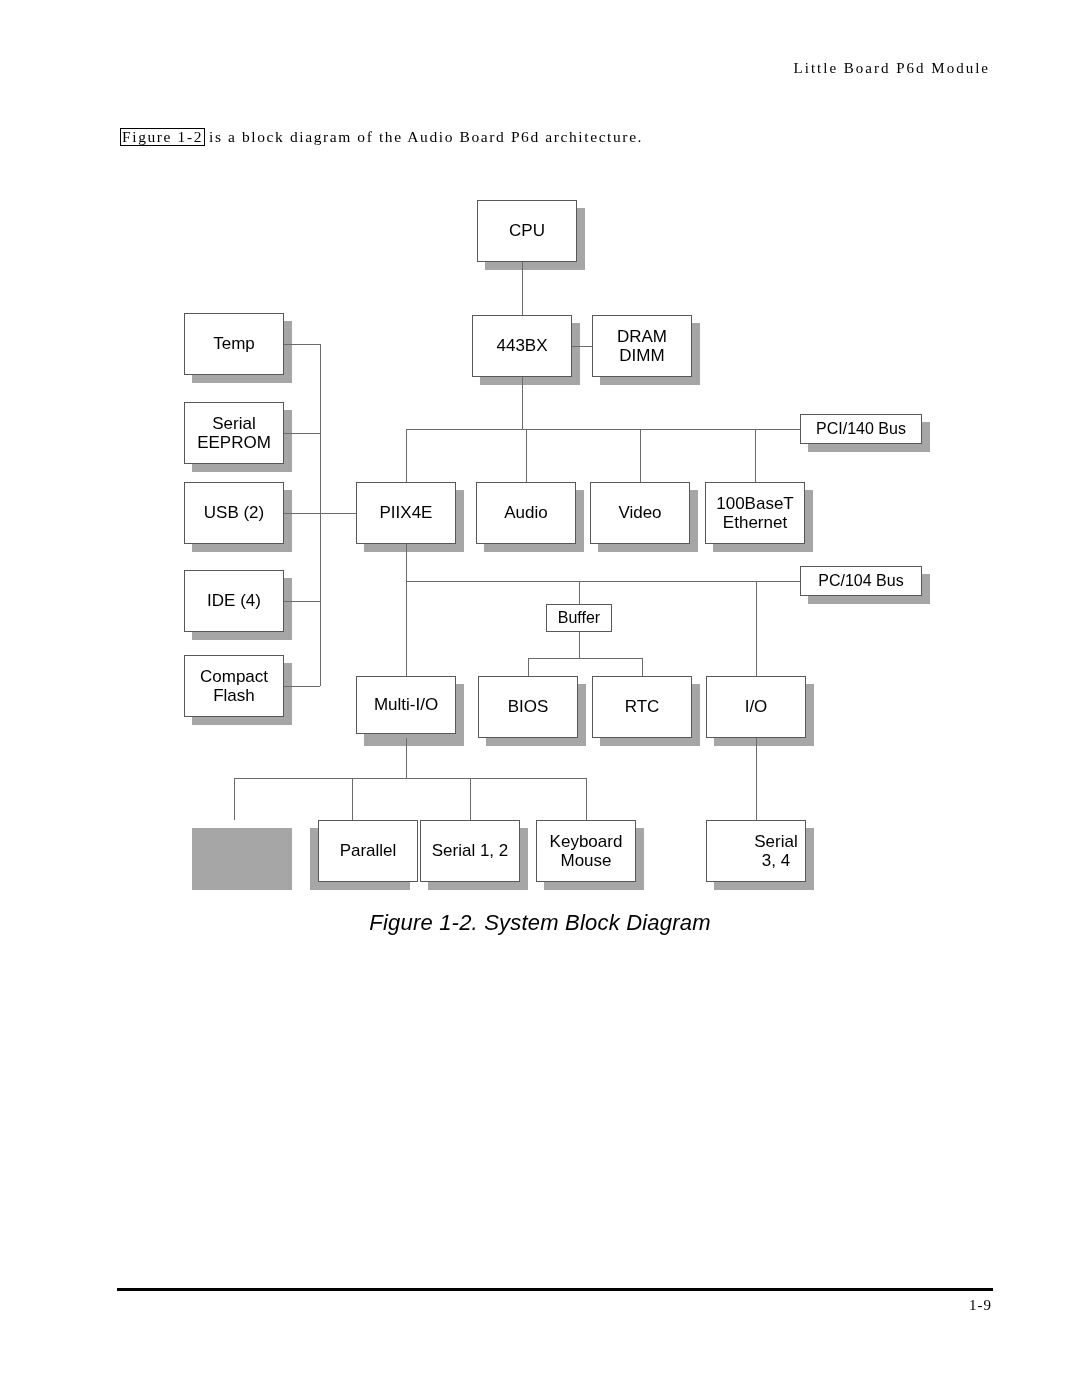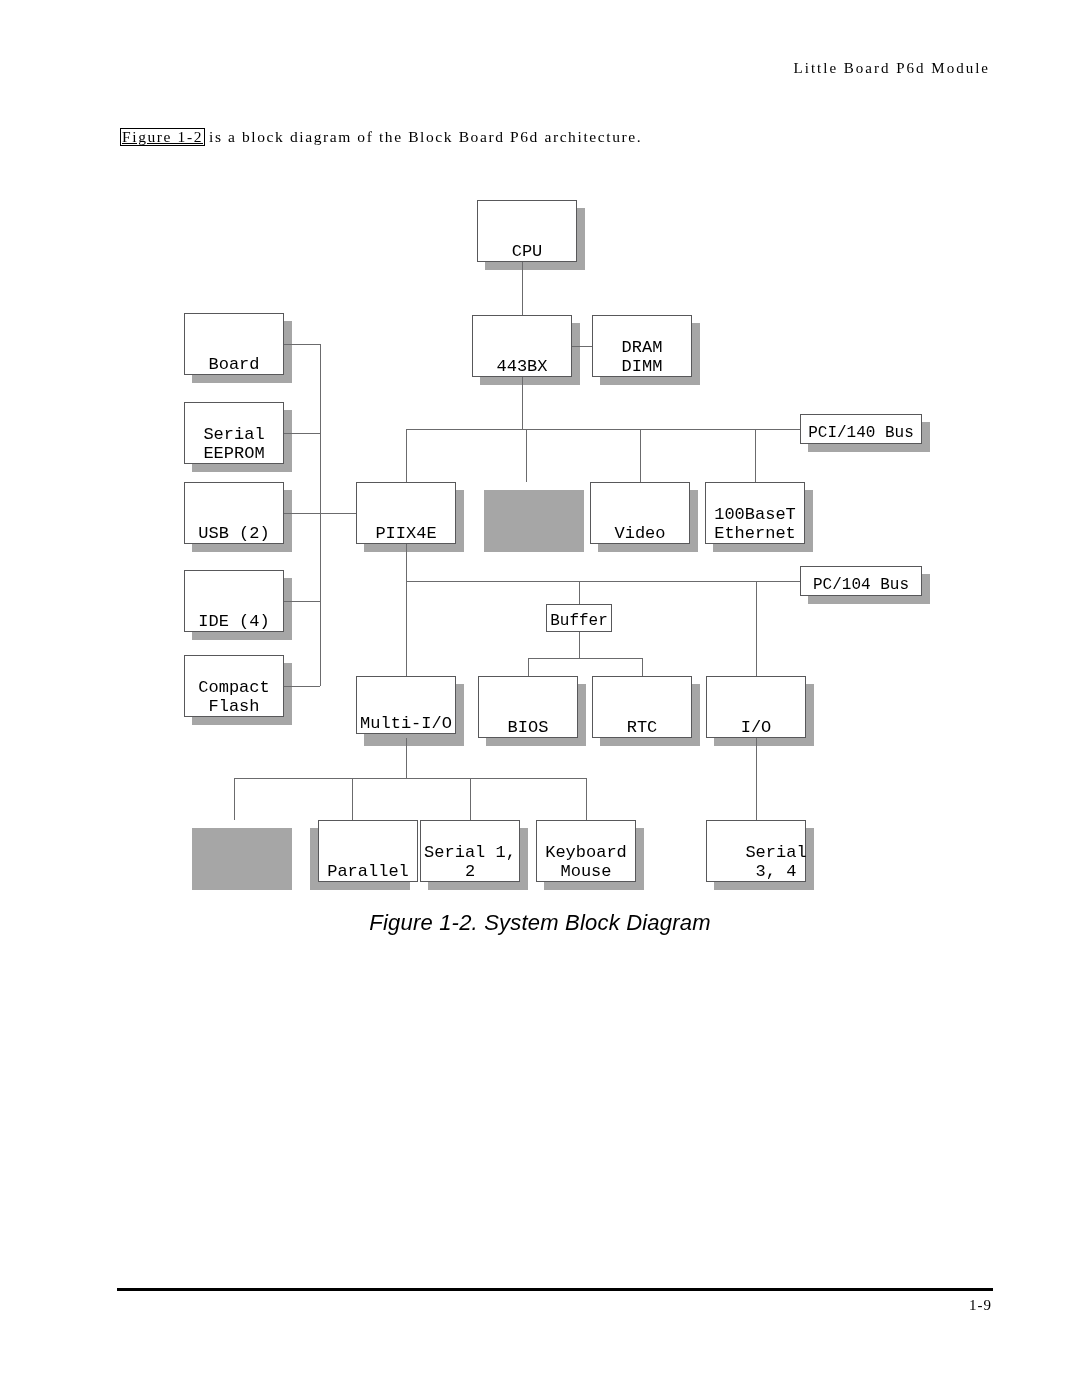--- a/index.html
+++ b/index.html
@@ -39,21 +39,20 @@
     display: flex;
     align-items: baseline;
   }
   .xref-field {
     border: 1px solid #000;
     padding: 0px 1px 0px 1px;
     line-height: 1.05;
     display: inline-block;
   }
   .xref-field .xref-text {
-    text-decoration: underline;
     letter-spacing: 1.6px;
   }
   .intro-rest {
     margin-left: 4px;
   }
 
   .footer-rule {
     position: absolute;
     left: 117px;
     right: 87px;
@@ -78,24 +77,24 @@
     width: 1080px;
     height: 980px;
   }
 
   .node {
     position: absolute;
     box-sizing: border-box;
     background: #ffffff;
     border: 1px solid #58585a;
     display: flex;
-    align-items: flex-end;
+    align-items: center;
     justify-content: center;
     text-align: center;
-    font-family: Liberation Mono, monospace;
+    font-family: Liberation Sans, sans-serif;
     font-size: 17px;
     color: #000;
     line-height: 1.12;
     z-index: 3;
   }
   .node .lbl { display: block; white-space: pre-line; }
 
   .shadow {
     position: absolute;
     background: #a6a6a6;
@@ -131,21 +130,21 @@
     letter-spacing: 0.2px;
   }
 </style>
 </head>
 <body>
 
 <div class="page-header">Little Board P6d Module</div>
 
 <div class="intro-line">
   <span class="xref-field"><span class="xref-text">Figure 1-2</span></span>
-  <span class="intro-rest">is a block diagram of the Block Board P6d architecture.</span>
+  <span class="intro-rest">is a block diagram of the Audio Board P6d architecture.</span>
 </div>
 
 <div id="diagram">
 
   <div class="wire v" style="left:522px; top:262px; height:53px;"></div>
 
   <div class="wire h" style="left:572px; top:346px; width:20px;"></div>
 
   <div class="wire v" style="left:522px; top:377px; height:52px;"></div>
 
@@ -214,39 +213,42 @@
     <span class="lbl">CPU</span>
   </div>
   <div class="node" style="left:472px; top:315px; width:100px; height:62px;">
     <span class="lbl">443BX</span>
   </div>
   <div class="node" style="left:592px; top:315px; width:100px; height:62px;">
     <span class="lbl">DRAM
 DIMM</span>
   </div>
   <div class="node" style="left:184px; top:313px; width:100px; height:62px;">
-    <span class="lbl">Board</span>
+    <span class="lbl">Temp</span>
   </div>
   <div class="node" style="left:184px; top:402px; width:100px; height:62px;">
     <span class="lbl">Serial
 EEPROM</span>
   </div>
   <div class="node" style="left:184px; top:482px; width:100px; height:62px;">
     <span class="lbl">USB (2)</span>
   </div>
   <div class="node" style="left:184px; top:570px; width:100px; height:62px;">
     <span class="lbl">IDE (4)</span>
   </div>
   <div class="node" style="left:184px; top:655px; width:100px; height:62px;">
     <span class="lbl">Compact
 Flash</span>
   </div>
   <div class="node" style="left:356px; top:482px; width:100px; height:62px;">
     <span class="lbl">PIIX4E</span>
   </div>
+  <div class="node" style="left:476px; top:482px; width:100px; height:62px;">
+    <span class="lbl">Audio</span>
+  </div>
   <div class="node" style="left:590px; top:482px; width:100px; height:62px;">
     <span class="lbl">Video</span>
   </div>
   <div class="node" style="left:705px; top:482px; width:100px; height:62px;">
     <span class="lbl">100BaseT
 Ethernet</span>
   </div>
   <div class="node bus-node" style="left:800px; top:414px; width:122px; height:30px;">
     <span class="lbl">PCI/140 Bus</span>
   </div>

